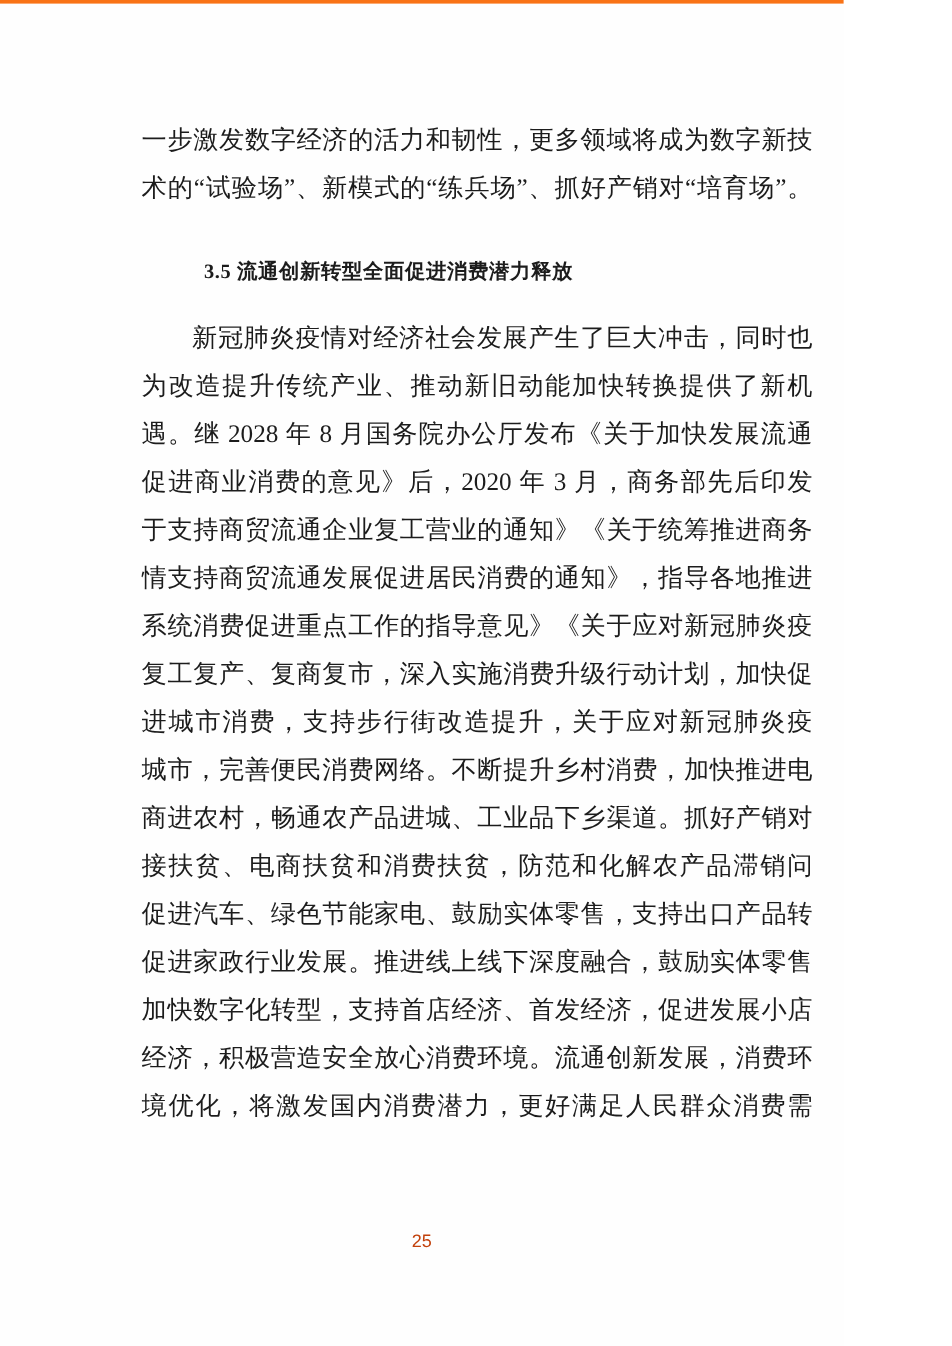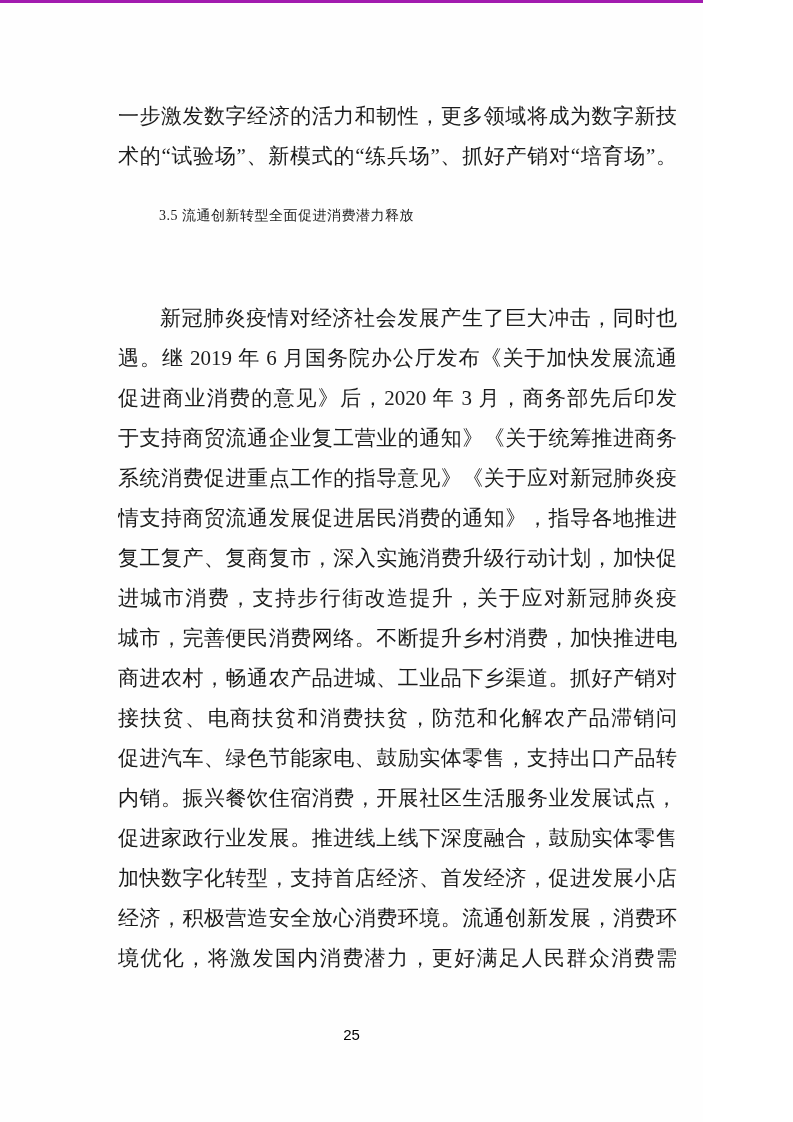--- a/index.html
+++ b/index.html
@@ -5,21 +5,21 @@
   html, body {
     margin: 0;
     padding: 0;
     background: #ffffff;
   }
   .page {
     position: relative;
     width: 703px;
     height: 1122px;
     background: #fefefe;
-    border-top: 3px solid #a21caf;
+    border-top: 3px solid #f97316;
     box-sizing: border-box;
     overflow: hidden;
     font-family: "Liberation Serif", "DejaVu Serif", serif;
     color: #1c1c1c;
   }
   .para {
     position: absolute;
     left: 118px;
     width: 559px;
   }
@@ -29,71 +29,70 @@
     height: 40px;
     line-height: 40px;
     font-size: 21px;
     text-align: justify;
     text-align-last: justify;
     -moz-text-align-last: justify;
     overflow: hidden;
   }
   .line-indent {
     text-indent: 42px;
-    margin-top: 37px;
   }
   .heading {
     position: absolute;
     top: 196px;
     left: 159px;
-    margin: 0;
-    font-size: 14px;
+    margin: 11px;
+    font-size: 17px;
     line-height: 34px;
-    font-weight: normal;
+    font-weight: bold;
     letter-spacing: 0.5px;
     white-space: nowrap;
   }
   .page-number {
     position: absolute;
     top: 1022px;
     left: 0;
     width: 100%;
     text-align: center;
     font-family: "Liberation Sans", "DejaVu Sans", sans-serif;
     font-size: 15px;
     line-height: 20px;
-    color: #000000;
+    color: #c2410c;
   }
 </style>
 </head>
 <body>
 
 <div class="page">
 
   <div class="para para-intro">
     <div class="line">一步激发数字经济的活力和韧性，更多领域将成为数字新技</div>
     <div class="line">术的“试验场”、新模式的“练兵场”、抓好产销对“培育场”。</div>
   </div>
 
   <h2 class="heading">3.5 流通创新转型全面促进消费潜力释放</h2>
 
   <div class="para para-body">
     <div class="line line-indent">新冠肺炎疫情对经济社会发展产生了巨大冲击，同时也</div>
-    <div class="line">遇。继 2019 年 6 月国务院办公厅发布《关于加快发展流通</div>
+    <div class="line">为改造提升传统产业、推动新旧动能加快转换提供了新机</div>
+    <div class="line">遇。继 2028 年 8 月国务院办公厅发布《关于加快发展流通</div>
     <div class="line">促进商业消费的意见》后，2020 年 3 月，商务部先后印发《关</div>
     <div class="line">于支持商贸流通企业复工营业的通知》《关于统筹推进商务</div>
+    <div class="line">情支持商贸流通发展促进居民消费的通知》，指导各地推进</div>
     <div class="line">系统消费促进重点工作的指导意见》《关于应对新冠肺炎疫</div>
-    <div class="line">情支持商贸流通发展促进居民消费的通知》，指导各地推进</div>
     <div class="line">复工复产、复商复市，深入实施消费升级行动计划，加快促</div>
     <div class="line">进城市消费，支持步行街改造提升，关于应对新冠肺炎疫</div>
     <div class="line">城市，完善便民消费网络。不断提升乡村消费，加快推进电</div>
     <div class="line">商进农村，畅通农产品进城、工业品下乡渠道。抓好产销对</div>
     <div class="line">接扶贫、电商扶贫和消费扶贫，防范和化解农产品滞销问题。</div>
     <div class="line">促进汽车、绿色节能家电、鼓励实体零售，支持出口产品转</div>
-    <div class="line">内销。振兴餐饮住宿消费，开展社区生活服务业发展试点，</div>
     <div class="line">促进家政行业发展。推进线上线下深度融合，鼓励实体零售</div>
     <div class="line">加快数字化转型，支持首店经济、首发经济，促进发展小店</div>
     <div class="line">经济，积极营造安全放心消费环境。流通创新发展，消费环</div>
     <div class="line">境优化，将激发国内消费潜力，更好满足人民群众消费需求，</div>
   </div>
 
   <div class="page-number">25</div>
 
 </div>
 

